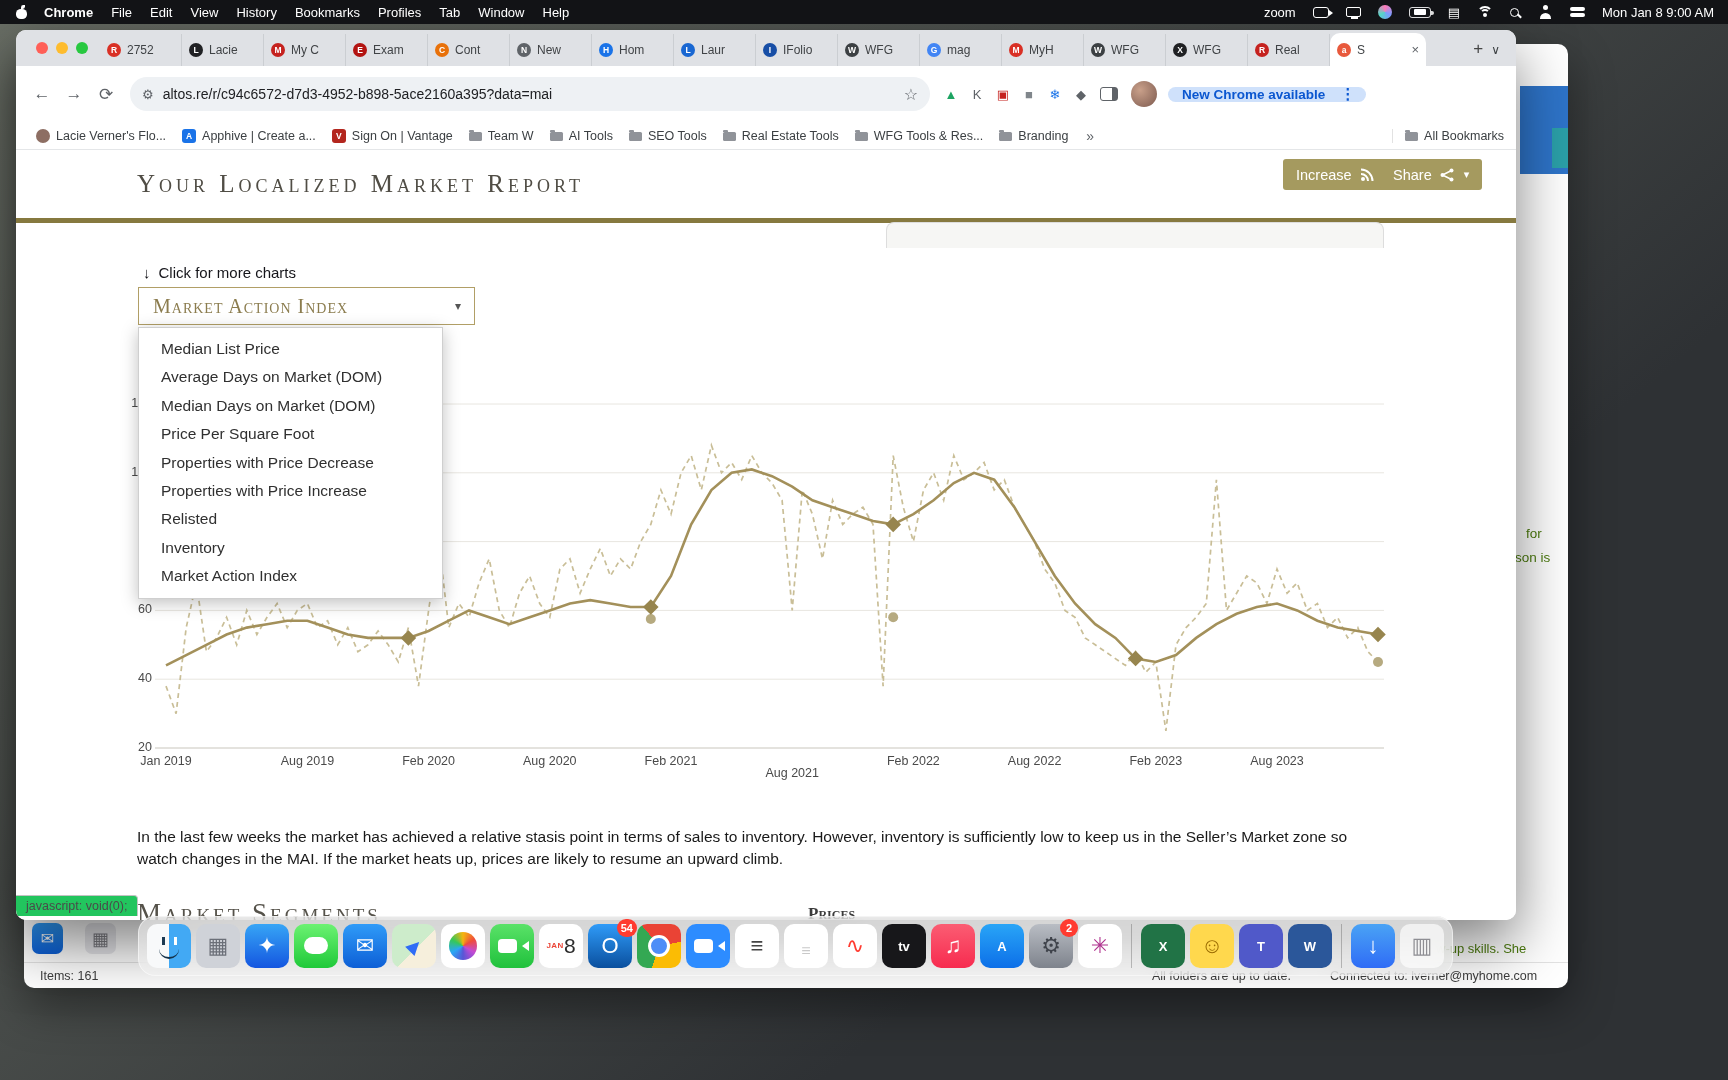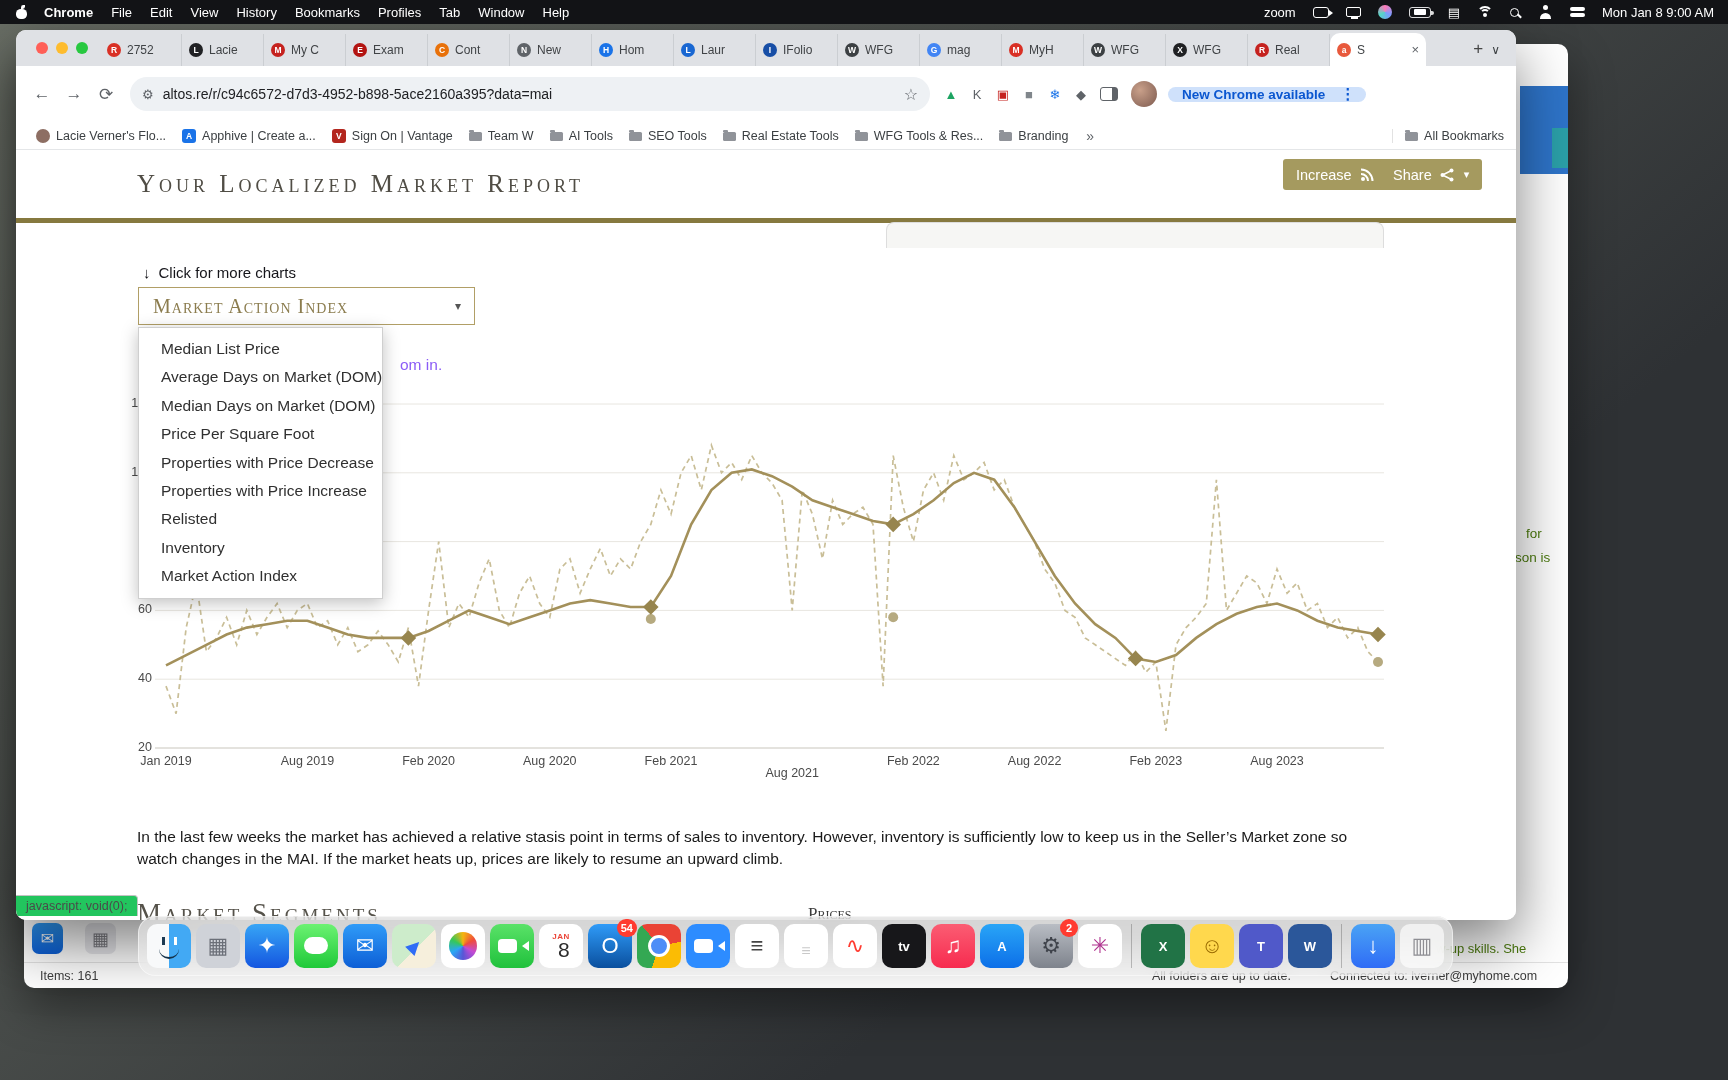--- a/index.html
+++ b/index.html
@@ -100,54 +100,54 @@
 .hdr-btn{position:absolute;height:31px;background:#a59a5f;color:#fff;font-size:14.5px;display:flex;align-items:center;gap:8px;padding:0 13px;border-radius:3px;cursor:default}
 #btn-subscribe{left:1267px;top:9px}
 #btn-share{left:1364px;top:9px}
 .hdr-btn .caret{font-size:11px;margin-left:2px}
 .gold-band{position:absolute;left:0;top:68px;width:100%;height:5px;background:#86793f}
 .gray-panel{position:absolute;left:870px;top:72px;width:498px;height:26px;background:#f6f6f4;border:1px solid #ddd;border-bottom:none;border-radius:8px 8px 0 0}
 .more-charts{position:absolute;left:127px;top:114px;font-size:15px;color:#15151a;display:flex;gap:8px;align-items:center}
 .down-arrow{font-weight:700}
 .dd-btn{position:absolute;left:122px;top:137px;width:337px;height:38px;border:1px solid #b19f66;background:#fff;display:flex;align-items:center;justify-content:space-between;padding:0 12px 0 14px;font-size:20px;letter-spacing:1px;color:#8b7c4e;z-index:6}
 .dd-btn .caret{color:#555;font-size:12px}
-.dd-menu{position:absolute;left:122px;top:177px;width:245px;background:#fff;border:1px solid #cfcfcf;box-shadow:0 4px 16px rgba(0,0,0,.25);padding:7px 0;z-index:30}
+.dd-menu{position:absolute;left:122px;top:177px;width:305px;background:#fff;border:1px solid #cfcfcf;box-shadow:0 4px 16px rgba(0,0,0,.25);padding:7px 0;z-index:30}
 .dd-item{height:28.4px;line-height:28.4px;padding-left:22px;font-size:15.5px;color:#303030;white-space:nowrap}
 .partial-text{position:absolute;left:384px;top:206px;font-size:15.5px;color:#8b5cf6}
 .ytick{position:absolute;left:96px;width:40px;text-align:right;font-size:12.5px;color:#4a4a4a;z-index:5}
 .xtick{position:absolute;top:604px;width:90px;text-align:center;font-size:12.5px;color:#4a4a4a}
 #chart{position:absolute;left:121px;top:240px;z-index:1}
 .legend{position:absolute;left:121px;top:636px;width:1250px;display:flex;justify-content:center;gap:30px;align-items:center;font-size:15.5px;font-weight:700;color:#17171c}
 .legend .litem{display:flex;align-items:center;gap:9px}
 .legend .dash{display:inline-block;height:4px;border-radius:2px}
 #dash7{width:16px}#dash90{width:22px}
 .summary{position:absolute;left:121px;top:676px;width:1250px;font-size:15.5px;line-height:1.4;color:#191919}
 .section-h{position:absolute;left:121px;top:748px;font-size:27px;letter-spacing:3px;color:#55524a}
-.section-frag{position:absolute;left:792px;top:754px;font-size:17px;font-weight:400;color:#3b3b3b}
+.section-frag{position:absolute;left:792px;top:754px;font-size:17px;font-weight:700;color:#3b3b3b}
 .status-tip{position:absolute;left:0;bottom:4px;background:#22c55e;border:1px solid #c3c3c3;border-left:none;border-bottom:none;border-radius:0 4px 0 0;padding:3px 10px;font-size:12.5px;color:#4a4a4a;z-index:40}
 
 
 .dock{position:absolute;left:138px;top:916px;height:60px;background:rgba(246,246,246,.55);border:1px solid rgba(255,255,255,.5);border-radius:17px;display:flex;align-items:center;padding:0 8px;gap:5px;z-index:20;backdrop-filter:blur(10px)}
 .dock-icon{width:44px;height:44px;border-radius:10px;position:relative;display:flex;align-items:center;justify-content:center;flex:none;background:#ddd}
 .dock-icon .glyph{font-size:22px;line-height:1}
 .dock-icon .glyph.txt{font-size:13px;font-weight:700}
 .dock-divider{width:1px;height:44px;background:rgba(80,80,80,.35);margin:0 4px;flex:none}
 .badge{position:absolute;top:-5px;right:-5px;min-width:18px;height:18px;border-radius:9px;background:#ff3b30;color:#fff;font-size:11px;font-weight:700;display:flex;align-items:center;justify-content:center;padding:0 4px}
 [data-icon="finder"]{background:linear-gradient(90deg,#f8f9fa 0 50%,#42a9f4 50% 100%)}
 [data-icon="finder"]::before{content:"";position:absolute;top:13px;left:15px;width:3px;height:8px;background:#1c3a52;box-shadow:12px 0 #fff}
 [data-icon="finder"]::after{content:"";position:absolute;left:12px;bottom:9px;width:20px;height:9px;border-bottom:2.5px solid #15324a;border-radius:0 0 10px 10px}
 [data-icon="bubble"]::after{content:"";width:24px;height:17px;background:#fff;border-radius:9px;position:absolute;top:13px;left:10px}
 [data-icon="photos"]::after{content:"";width:28px;height:28px;border-radius:50%;background:conic-gradient(#f5b50e,#ef4d3c,#c34bd4,#5856d6,#2aa6f5,#35c759,#f5b50e)}
 [data-icon="camera"]::before{content:"";position:absolute;left:8px;top:15px;width:19px;height:14px;background:#fff;border-radius:4px}
 [data-icon="camera"]::after{content:"";position:absolute;right:5px;top:17px;width:0;height:0;border-top:5px solid transparent;border-bottom:5px solid transparent;border-right:7px solid #fff}
 [data-icon="chrome"]{background:conic-gradient(from -40deg,#ea4335 0 33%,#fbbc04 0 66%,#34a853 0 100%)}
 [data-icon="chrome"]::after{content:"";width:16px;height:16px;border-radius:50%;background:#4e8df7;border:3.5px solid #fff;position:absolute;top:50%;left:50%;transform:translate(-50%,-50%)}
 [data-icon="notes"]{background:linear-gradient(180deg,#f7d64b 0 11px,#fff 11px)}
 [data-icon="notes"] .glyph{color:#c9c9c9;margin-top:9px;font-size:16px}
-[data-icon="calendar"] .glyph{display:flex;flex-direction:column;align-items:flex-end}
+[data-icon="calendar"] .glyph{display:flex;flex-direction:row;align-items:center}
 .cal-top{font-size:8px;font-weight:700;color:#eb4538;letter-spacing:.5px}
 .cal-num{font-size:21px;color:#2b2b2b;margin-top:-2px;font-weight:400}
 [data-icon="maps"] .glyph{transform:rotate(-45deg)}
 </style>
 </head>
 <body>
 
 <div class="stage">
 
   <div class="menubar">

